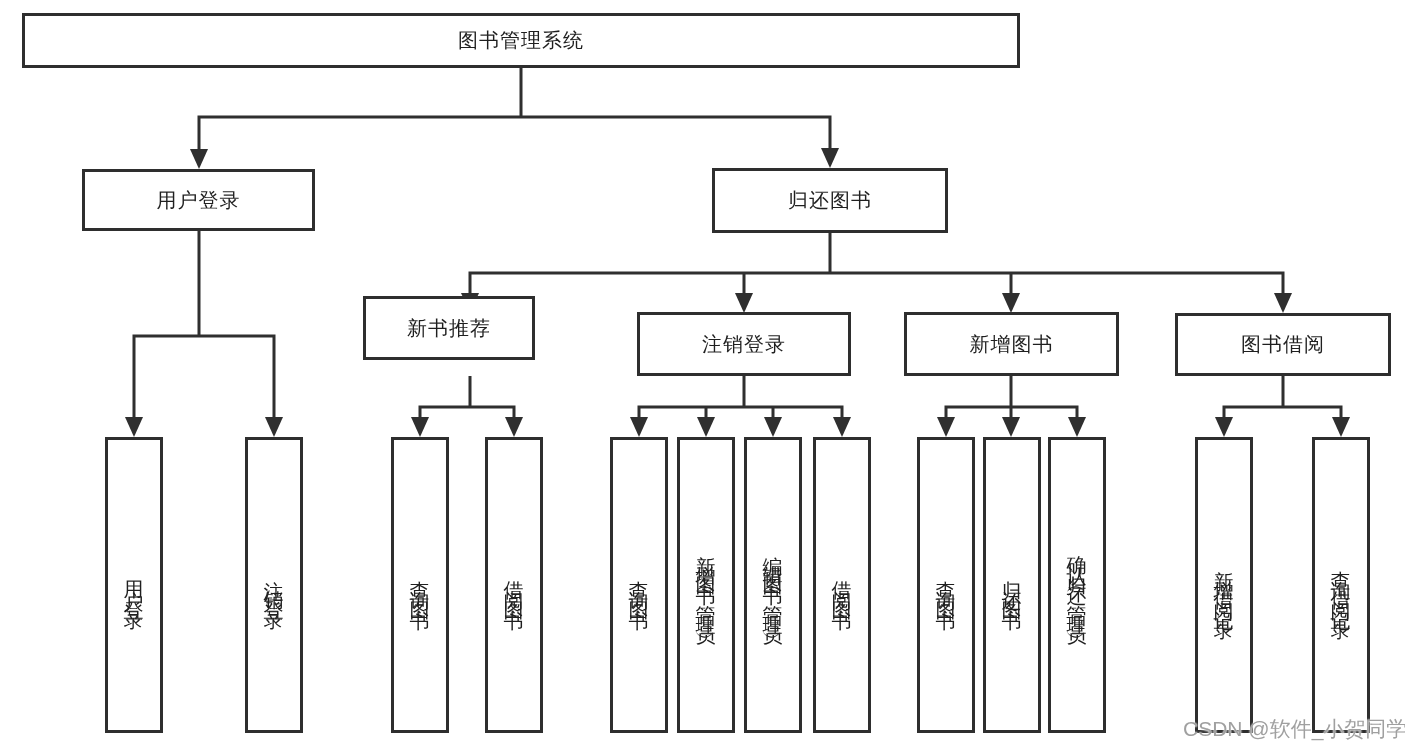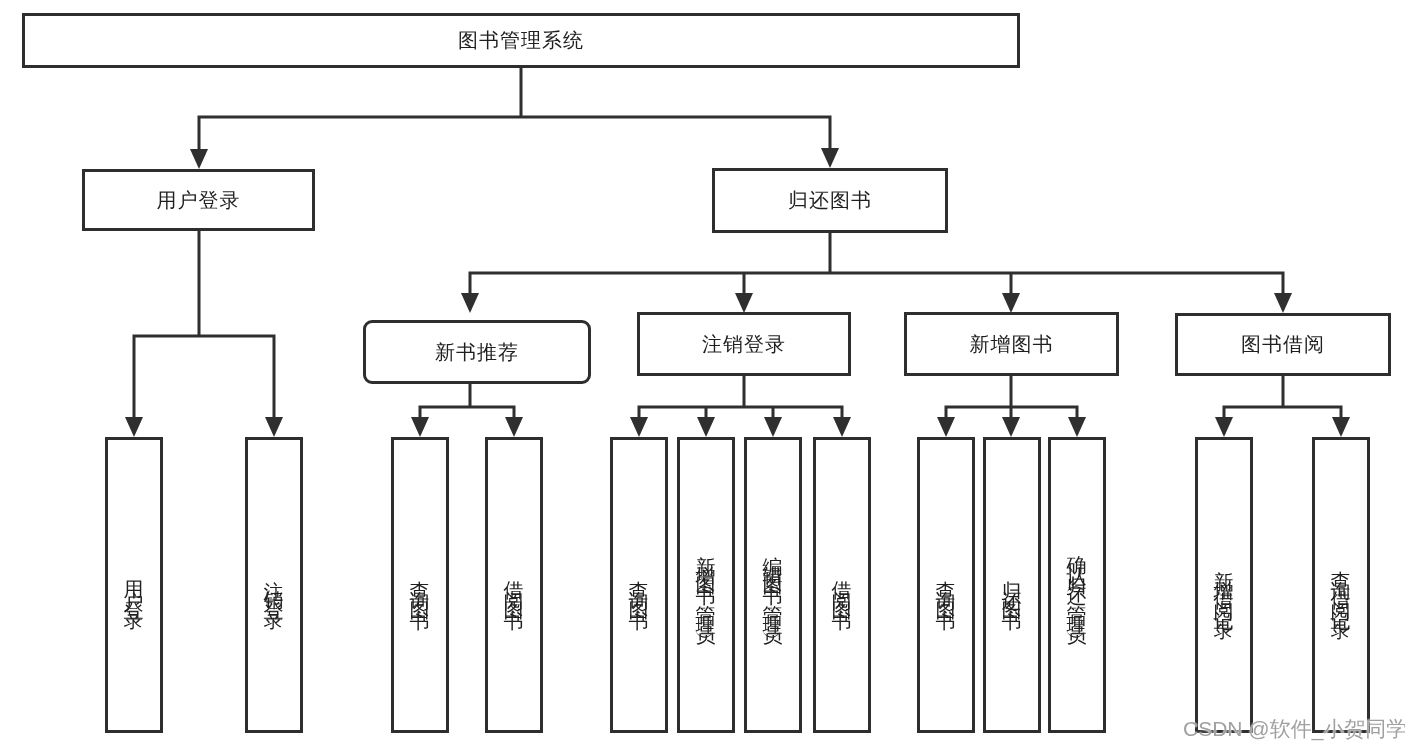--- a/index.html
+++ b/index.html
@@ -42,21 +42,21 @@
     text-orientation: mixed;
     white-space: normal;
     font-size: 20px;
     letter-spacing: 10px;
     line-height: 1;
   }
   
   #n-root      { left: 22px;   top: 13px;  width: 998px; height: 55px; }
   #n-login     { left: 82px;   top: 169px; width: 233px; height: 62px; }
   #n-bookmgmt  { left: 712px;  top: 168px; width: 236px; height: 65px; }
-  #n-newbook   { left: 363px;  top: 320px; width: 228px; height: 64px; border-radius: 9px; }
+  #n-newbook   { left: 363px;  top: 296px; width: 172px; height: 64px; }
   #n-borrow    { left: 637px;  top: 312px; width: 214px; height: 64px; }
   #n-current   { left: 904px;  top: 312px; width: 215px; height: 64px; }
   #n-record    { left: 1175px; top: 313px; width: 216px; height: 63px; }
   
   .vnode { top: 437px; width: 58px; height: 296px; }
   #l-user-login   { left: 105px; }
   #l-logout       { left: 245px; }
   #l-rec-query    { left: 391px; }
   #l-rec-borrow   { left: 485px; }
   #l-bor-query    { left: 610px; }

